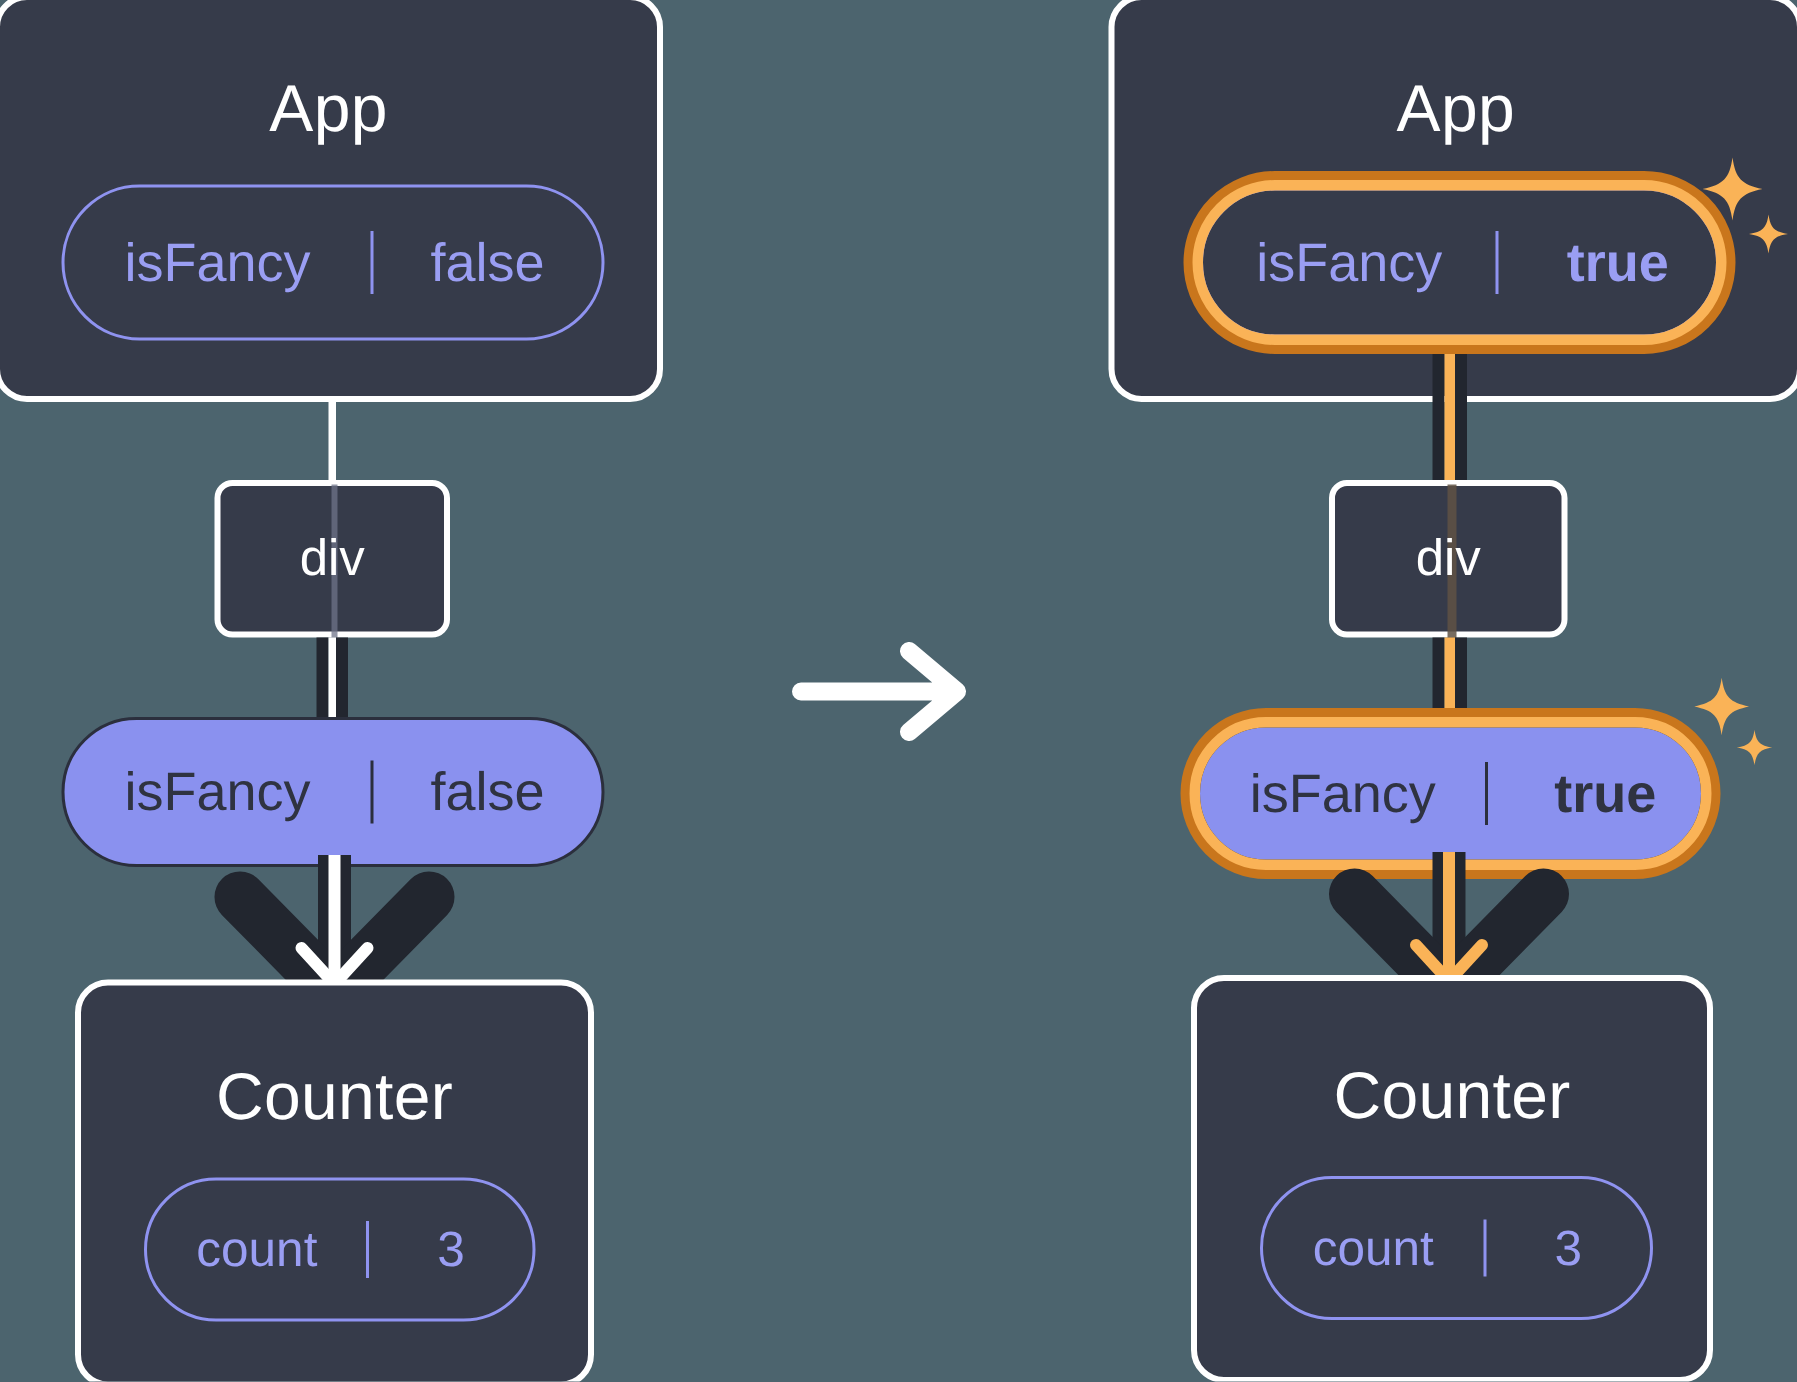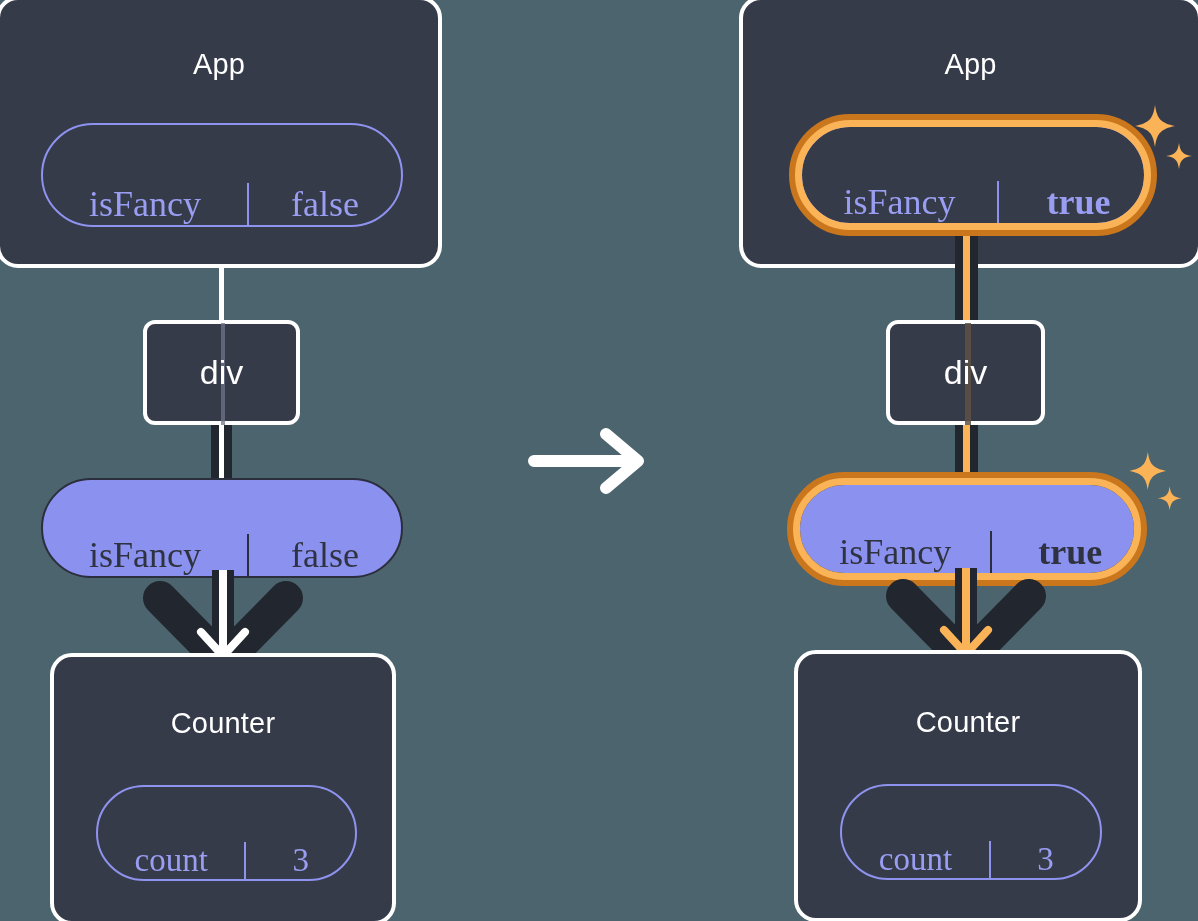--- a/index.html
+++ b/index.html
@@ -26,33 +26,32 @@
     border: 4px solid #ffffff;
     border-radius: 22px;
     box-sizing: border-box;
   }
   .panel-title {
     position: absolute;
     left: 0;
     right: 0;
     text-align: center;
     color: #ffffff;
-    font-size: 29px;
+    font-size: 44px;
     font-weight: 400;
     letter-spacing: 0.2px;
   }
 
   .pill {
     position: absolute;
     box-sizing: border-box;
     border-radius: 999px;
     display: flex;
-    align-items: flex-end;
+    align-items: center;
     overflow: hidden;
-    font-family: Liberation Serif, serif;
   }
   .pill-outline {
     border: 2px solid #8f93f0;
     background: transparent;
   }
   .pill-filled {
     border: 2px solid #2b2f3d;
     background: #8a91ef;
   }
   .pill-cell {

